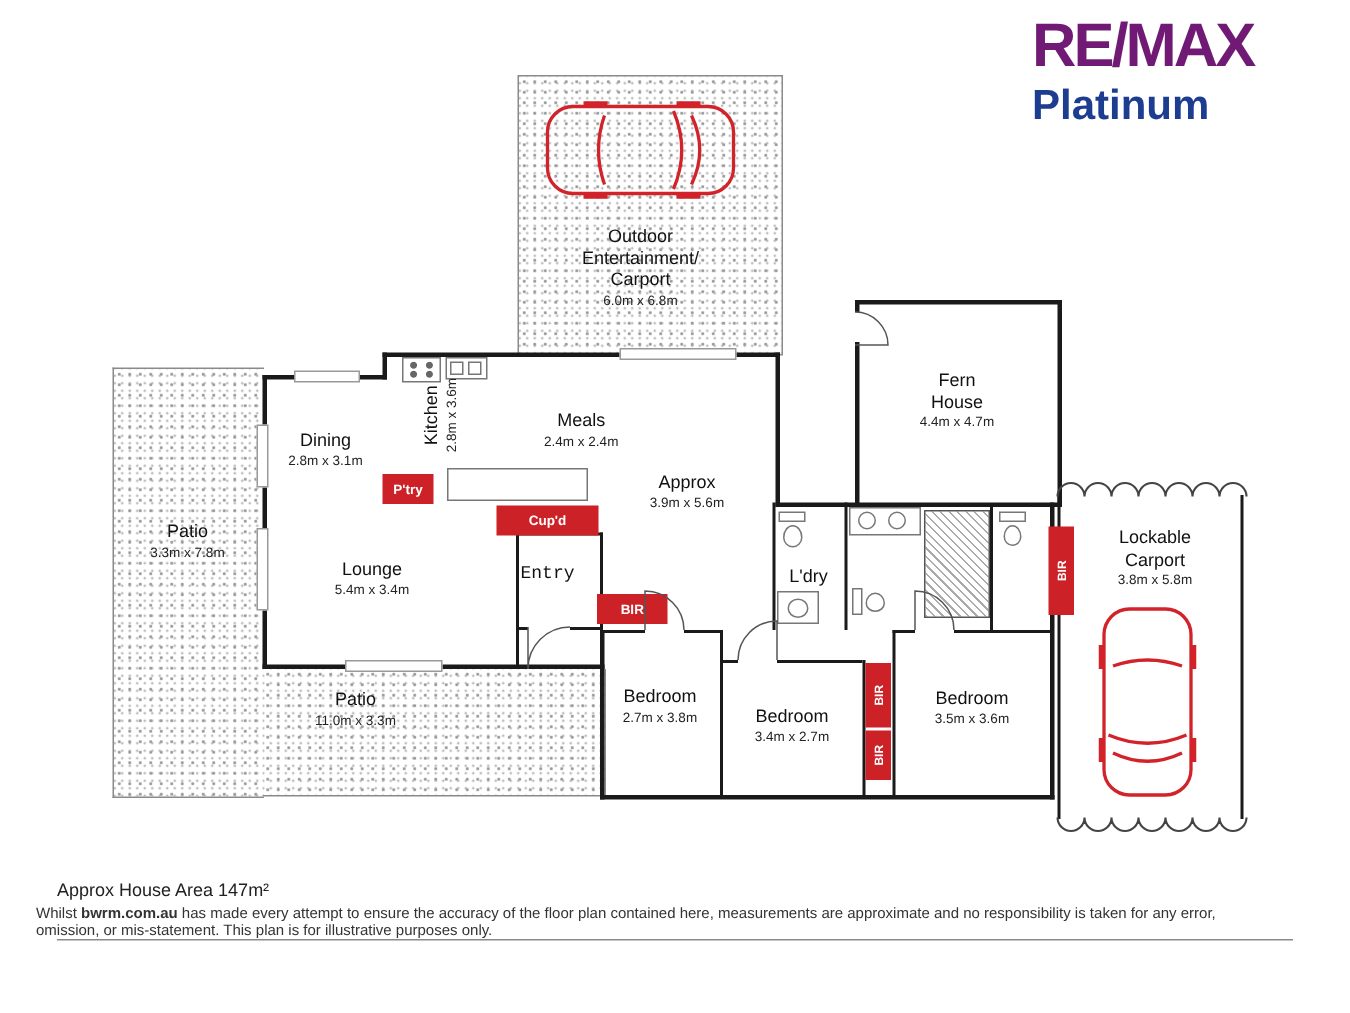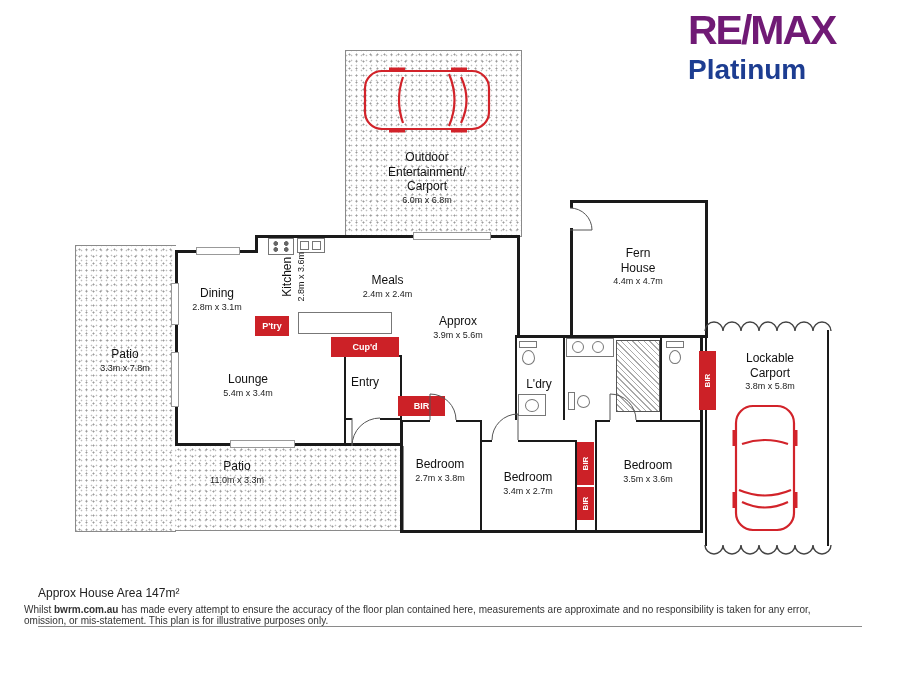--- a/index.html
+++ b/index.html
@@ -161,21 +161,21 @@
     <div class="rdims">3.9m x 5.6m</div>
   </div>
   <div class="rlabel" style="left:77px;top:347px;width:96px;">
     <div class="rname">Patio</div>
     <div class="rdims">3.3m x 7.8m</div>
   </div>
   <div class="rlabel" style="left:193px;top:372px;width:110px;">
     <div class="rname">Lounge</div>
     <div class="rdims">5.4m x 3.4m</div>
   </div>
-  <div class="rlabel" style="left:339px;top:375px;width:52px;">
+  <div class="rlabel" style="left:339px;top:375px;width:52px;font-family:Liberation Mono, monospace;">
     <div class="rname">Entry</div>
   </div>
   <div class="rlabel" style="left:514px;top:377px;width:50px;">
     <div class="rname">L'dry</div>
   </div>
   <div class="rlabel" style="left:177px;top:459px;width:120px;">
     <div class="rname">Patio</div>
     <div class="rdims">11.0m x 3.3m</div>
   </div>
   <div class="rlabel" style="left:400px;top:457px;width:80px;">

